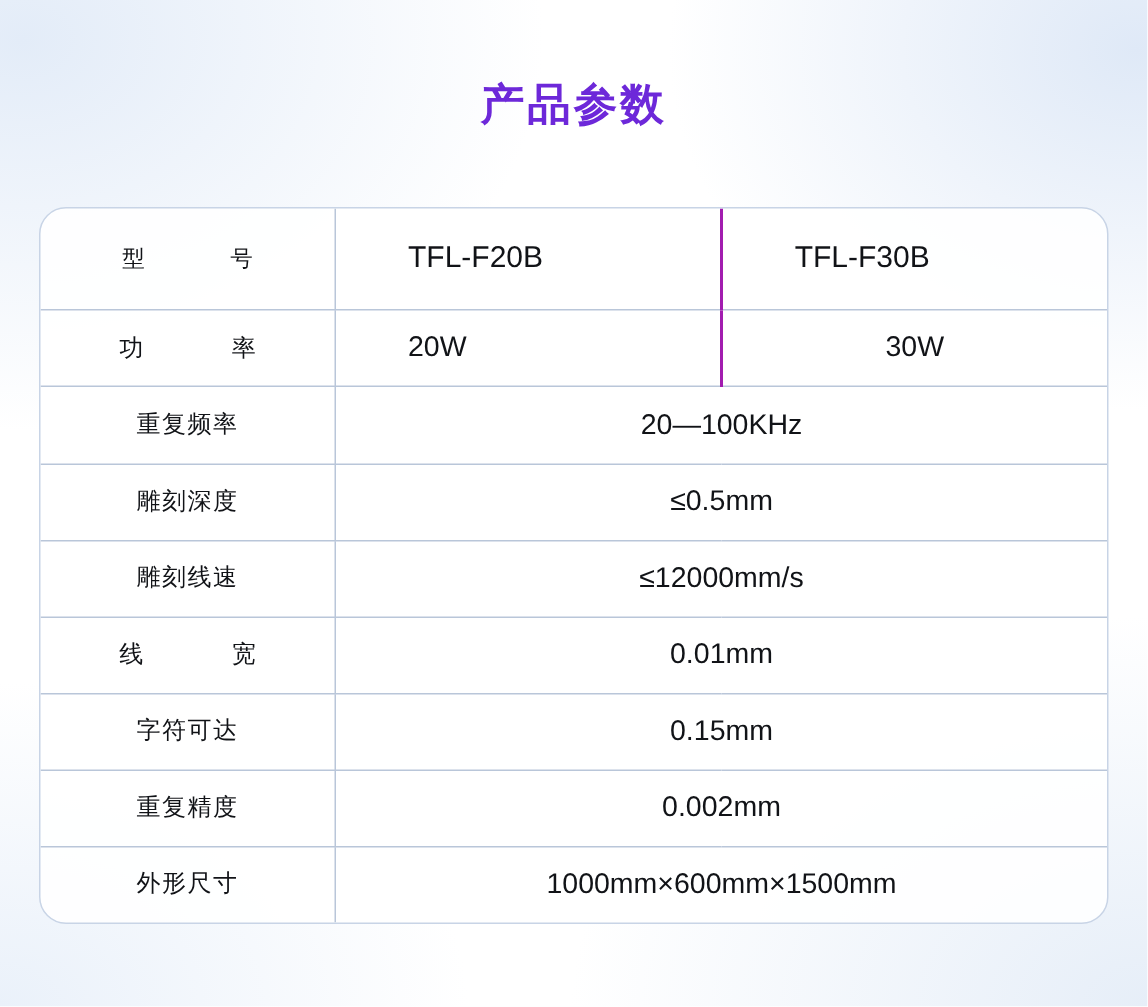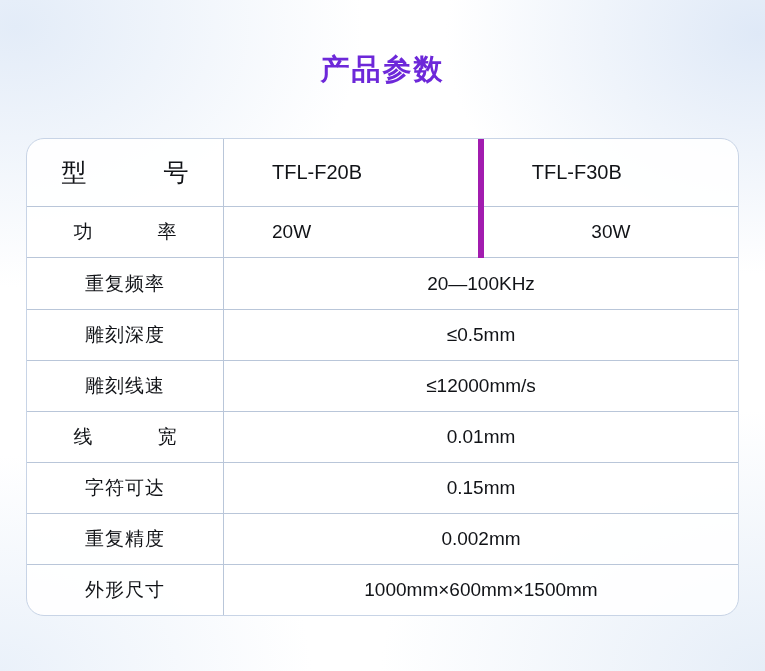--- a/index.html
+++ b/index.html
@@ -72,36 +72,36 @@
     vertical-align: middle;
   }
   table.spec tr:last-child td {
     border-bottom: none;
   }
   td.label {
     width: 176px;
     text-align: center;
     border-right: 1px solid #b9c6d9;
     letter-spacing: 1px;
-    font-size: 19px;
+    font-size: 16px;
   }
   td.label.wide-space {
     letter-spacing: 9px;
     text-indent: 9px;
   }
   td.val {
     text-align: center;
     font-size: 19px;
   }
   td.val.split {
-    border-right: 6px solid #a21caf;
+    border-right: 2px solid #a21caf;
   }
   tr.header-row td {
     height: 54px;
-    font-size: 25px;
+    font-size: 15px;
     text-align: center;
   }
   tr.header-row td.val {
     font-size: 20px;
   }
   tr.model-row td.val {
     text-align: left;
     padding-left: 48px;
   }
   tr.power-row td.val.split {

